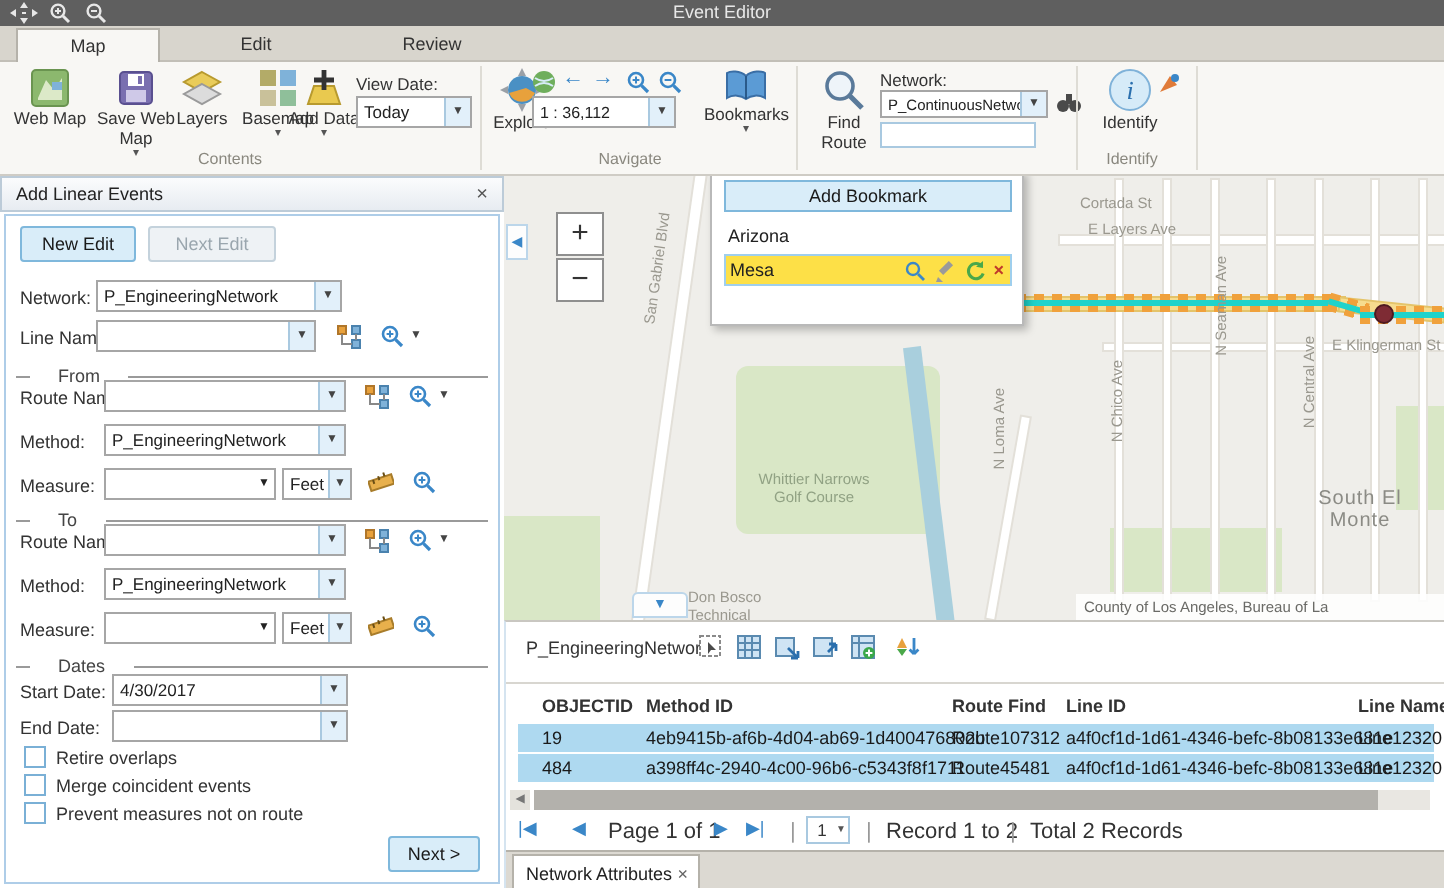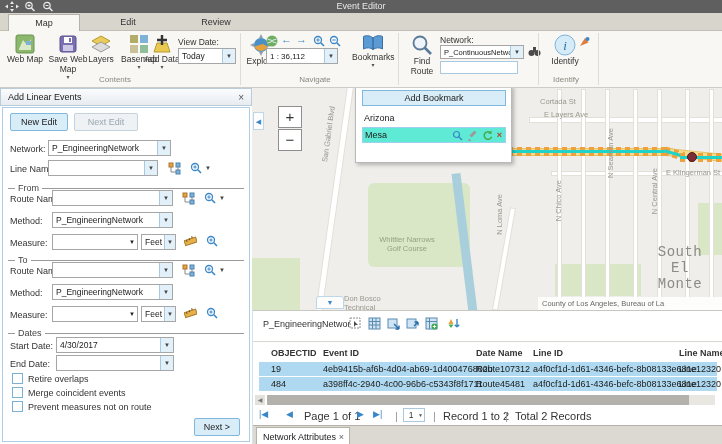--- a/index.html
+++ b/index.html
@@ -25,42 +25,42 @@
   .combo .cval{flex:1;padding-left:3px;font-size:8.5px;color:#222;white-space:nowrap;overflow:hidden}
   .combo .ccaret{width:13px;height:100%;background:#e2f0fa;border-left:1px solid #a9c9e0;text-align:center;font-size:6px;line-height:14px;color:#444}
   .combo.small{height:14px}
   
   .panel{left:0;top:88px;width:252px;height:356px;background:#fff}
   .panel-header{position:absolute;left:0;top:0;width:252px;height:18px;background:linear-gradient(#fbfcfd,#e7ecf1);border:1px solid #bccbd8;line-height:17px;padding-left:7px;font-size:9px;color:#222}
   .panel-body{position:absolute;left:2px;top:19px;width:248px;height:335px;border:1px solid #aecde8;background:#fff}
   .pbtn{position:absolute;height:18px;background:#d9edf9;border:1px solid #7fb8dc;border-radius:2px;text-align:center;line-height:16px;font-size:9px;color:#1a1a1a;cursor:default}
   .pbtn.disabled{background:#eef2f5;border-color:#c4d2dc;color:#9aa6ae}
   .plabel{position:absolute;font-size:9px;color:#333}
-  .legend{position:absolute;display:flex;align-items:center;gap:3px;font-size:9px;color:#444}
+  .legend{position:absolute;display:flex;align-items:center;gap:14px;font-size:9px;color:#444}
   .legend .ldash{width:7px;height:1px;background:#9a9a9a}
   .legend .lline{flex:1;height:1px;background:#9a9a9a}
   .cbox{position:absolute;width:11px;height:11px;background:#fff;border:1px solid #7ab0d6}
   .inline-caret{font-size:6px;color:#222;margin-right:2px}
   
   .map{left:252px;top:88px;width:470px;height:222px;background:#efeeea;overflow:hidden}
   .road{position:absolute;background:#ffffff;box-shadow:0 0 0 1px #e3e0d9}
   .yroad{position:absolute;background:#f6dc8e;box-shadow:0 0 0 1px #e4c46a}
   .park{position:absolute;background:#d9e7c6}
   .river{position:absolute;background:#a9cfdd}
   .mlabel{position:absolute;font-size:7.5px;color:#9a988f;white-space:nowrap}
   .vlabel{position:absolute;writing-mode:vertical-rl;transform:rotate(180deg);font-size:7.5px;color:#9a988f}
   .route-seg{position:absolute;height:9px;background:repeating-linear-gradient(90deg,#f0a13c 0 5px,rgba(0,0,0,0) 5px 9px)}
   .route-core{position:absolute;left:0;right:0;top:3px;height:3px;background:#1fd3cb}
   .mapzoom{position:absolute;width:24px;height:22px;background:#fff;border:1px solid #8f8f8f;text-align:center;font-size:15px;line-height:20px;color:#333;cursor:default}
   .collapse-tab{position:absolute;background:#fdfdfd;border:1px solid #bcd6ea;color:#3a87c8;text-align:center}
   
   .bmpop{position:absolute;left:103px;top:-3px;width:157px;height:78px;background:#fff;border:1px solid #b9b9b9;box-shadow:2px 2px 4px rgba(0,0,0,.25);z-index:20}
   .bm-add{position:absolute;left:6px;top:4px;width:144px;height:16px;background:#d9edf9;border:1px solid #7fb8dc;text-align:center;line-height:14px;font-size:9px;color:#1a1a1a}
   .bm-item{position:absolute;left:6px;width:144px;font-size:9px;color:#222;line-height:13px;padding-left:2px}
-  .bm-item.sel{background:#5eead4;border:1px solid #9fcfed;height:16px;line-height:14px}
+  .bm-item.sel{background:#fde047;border:1px solid #9fcfed;height:16px;line-height:14px}
   .bm-icos{position:absolute;right:3px;top:2px;display:flex;gap:4px}
   
   .tablearea{left:252px;top:310px;width:470px;height:134px;background:#fff;border-top:1px solid #c9c7c1;border-left:1px solid #d5e4f0}
   .tbl-ico{position:absolute;top:6px;width:13px;height:13px}
   .thead{position:absolute;font-size:9px;font-weight:bold;color:#333;white-space:nowrap}
   .tcell{position:absolute;font-size:9px;color:#1a1a1a;white-space:nowrap}
   .trow{position:absolute;left:6px;width:458px;height:14px;background:#aed9f0}
   .pgico{position:absolute;color:#3a87c8;font-size:9px;top:0}
   .pgtxt{position:absolute;font-size:11px;color:#333;top:1px;white-space:nowrap}
   .bottab-strip{position:absolute;left:0;top:114px;width:470px;height:20px;background:#dcd9d2;border-top:1px solid #b5b2aa}
@@ -419,21 +419,21 @@
     <div class="abs" style="left:435px;top:64px;width:10px;height:10px;border-radius:50%;background:#7e2b34;border:1px solid #4f1a20;z-index:5"></div>
 
     <div class="mlabel" style="left:288px;top:9px">Cortada St</div>
     <div class="mlabel" style="left:292px;top:22px">E Layers Ave</div>
     <div class="vlabel" style="left:354px;top:40px">N Seaman Ave</div>
     <div class="vlabel" style="left:398px;top:80px">N Central Ave</div>
     <div class="vlabel" style="left:302px;top:92px">N Chico Ave</div>
     <div class="mlabel" style="left:414px;top:80px">E Klingerman St</div>
     <div class="mlabel" style="left:122px;top:148px;width:66px;white-space:normal;text-align:center;color:#91a284;line-height:1.15">Whittier Narrows Golf Course</div>
     <div class="vlabel" style="left:243px;top:106px">N Loma Ave</div>
-    <div class="mlabel" style="left:396px;top:156px;width:64px;white-space:normal;text-align:center;font-family:Liberation Mono, monospace;font-size:14px;letter-spacing:.5px;color:#8b8b85">South El Monte</div>
+    <div class="mlabel" style="left:396px;top:156px;width:64px;white-space:normal;text-align:center;font-family:Liberation Sans, sans-serif;font-size:10px;letter-spacing:.5px;color:#8b8b85">South El Monte</div>
     <div class="mlabel" style="left:92px;top:206px;width:58px;white-space:normal">Don Bosco Technical</div>
     <div class="vlabel" style="left:72px;top:18px;transform:rotate(188deg)">San Gabriel Blvd</div>
     <div class="abs" style="left:286px;top:209px;width:184px;height:13px;background:rgba(255,255,255,.85);font-size:7.5px;color:#6a6a66;line-height:13px;padding-left:4px;white-space:nowrap">County of Los Angeles, Bureau of La</div>
 
     <div class="mapzoom" style="left:26px;top:18px">+</div>
     <div class="mapzoom" style="left:26px;top:41px">−</div>
     <div class="collapse-tab" style="left:1px;top:24px;width:11px;height:18px;font-size:7px;line-height:17px">◀</div>
     <div class="collapse-tab" style="left:64px;top:208px;width:28px;height:13px;font-size:7px;line-height:12px;border-radius:3px 3px 0 0">▼</div>
 
     <div class="bmpop">
@@ -486,22 +486,22 @@
       </svg>
     <svg class="tbl-ico" style="left:195px">
         <path d="M3 2 L5.5 7 H0.5 Z" fill="#e8a13c"></path>
         <path d="M3 11 L5.5 7.5 H0.5 Z" fill="#4aa84a"></path>
         <path d="M9 2 V10 M9 10 L6.8 7.8 M9 10 L11.2 7.8" stroke="#3a87c8" stroke-width="1.4" fill="none"></path>
       </svg>
 
     <div class="abs" style="left:0;top:30px;width:470px;height:1px;background:#d8d6d0"></div>
 
     <div class="thead" style="left:18px;top:37px">OBJECTID</div>
-    <div class="thead" style="left:70px;top:37px">Event ID</div>
-    <div class="thead" style="left:223px;top:37px">Date Name</div>
+    <div class="thead" style="left:70px;top:37px">Method ID</div>
+    <div class="thead" style="left:223px;top:37px">Route Find</div>
     <div class="thead" style="left:280px;top:37px">Line ID</div>
     <div class="thead" style="left:426px;top:37px">Line Name</div>
 
     <div class="trow" style="top:51px">
       <div class="tcell" style="left:12px;top:2px">19</div>
       <div class="tcell" style="left:64px;top:2px">4eb9415b-af6b-4d04-ab69-1d400476802b</div>
       <div class="tcell" style="left:217px;top:2px">Route107312</div>
       <div class="tcell" style="left:274px;top:2px">a4f0cf1d-1d61-4346-befc-8b08133e681e</div>
       <div class="tcell" style="left:420px;top:2px">Line12320</div>
     </div>

